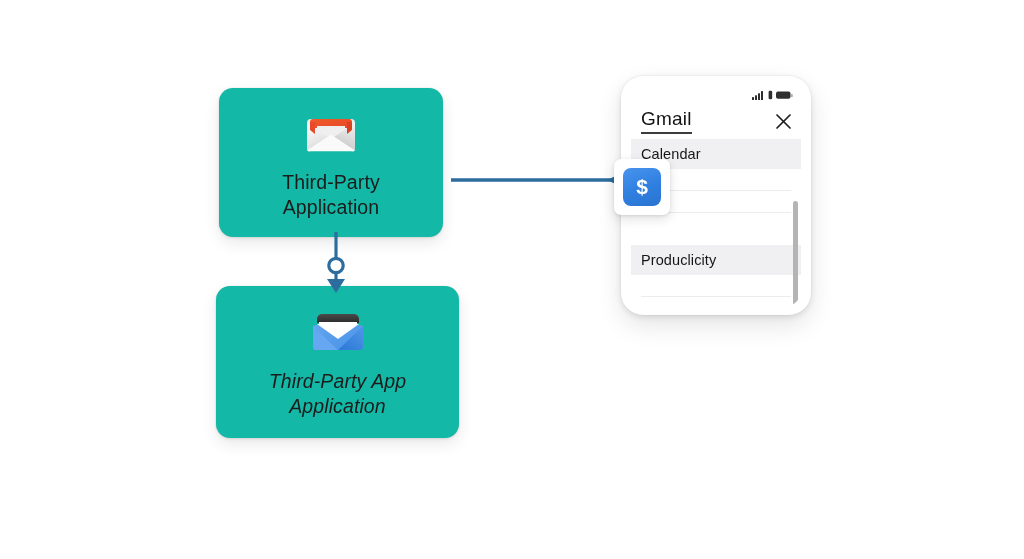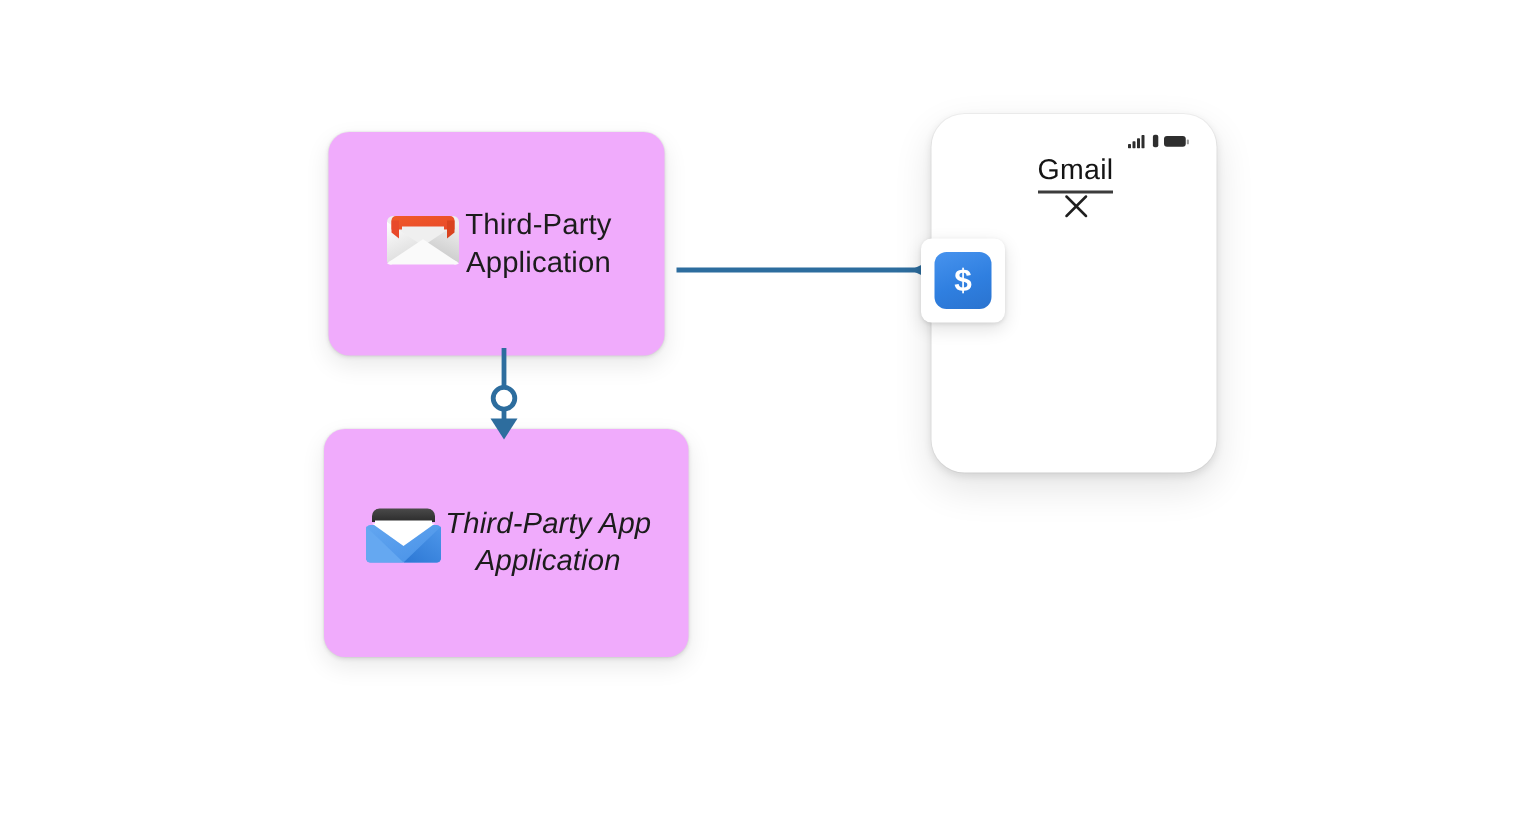--- a/index.html
+++ b/index.html
@@ -14,27 +14,27 @@
   #canvas {
     position: relative;
     width: 1024px;
     height: 559px;
     background: #ffffff;
   }
 
   
   .card {
     position: absolute;
-    background: #f0abfc;
+    background: #14b8a6;
     border-radius: 14px;
     box-shadow: 0 1px 3px rgba(0,0,0,0.10),
                 0 6px 16px rgba(0,0,0,0.09),
                 0 0 0 0.6px rgba(0,0,0,0.03);
     display: flex;
-    flex-direction: row;
+    flex-direction: column;
     align-items: center;
     justify-content: center;
   }
   .card-icon {
     width: 56px;
     height: 52px;
     margin-bottom: 12px;
     display: block;
   }
   .card-label {
@@ -91,21 +91,20 @@
   .sb-icon { display: block; }
 
   
   #phone-titlebar {
     position: relative;
     height: 36px;
     padding: 0 8px 0 10px;
     display: flex;
     align-items: center;
     justify-content: space-between;
-    flex-direction: column;
   }
   #phone-title {
     font-size: 19px;
     color: #141414;
     letter-spacing: 0.2px;
     padding-bottom: 2px;
     border-bottom: 2.2px solid #3c3c3c;
     line-height: 22px;
   }
   #phone-close {
@@ -294,20 +293,34 @@
       <div id="phone-titlebar">
         <span id="phone-title">Gmail</span>
         <span id="phone-close">
           <svg width="17" height="17" viewBox="0 0 17 17" aria-hidden="true">
             <line x1="2" y1="2" x2="15" y2="15" stroke="#1f1f1f" stroke-width="1.7" stroke-linecap="round"></line>
             <line x1="15" y1="2" x2="2" y2="15" stroke="#1f1f1f" stroke-width="1.7" stroke-linecap="round"></line>
           </svg>
         </span>
       </div>
 
+      <div id="phone-list">
+
+        <div class="list-section-header">Calendar</div>
+        <div class="list-row"></div>
+        <div class="list-row"></div>
+        <div class="list-row last"></div>
+        <div class="list-gap"></div>
+
+        <div class="list-section-header">Produclicity</div>
+        <div class="list-row"></div>
+        <div class="list-row last"></div>
+
+        <div id="phone-scrollbar"></div>
+      </div>
     </div>
 
     <div id="dollar-chip">
       <div id="dollar-tile">
         <svg width="26" height="26" viewBox="0 0 26 26" aria-hidden="true">
           <text x="13" y="20" text-anchor="middle" font-family="'Liberation Sans', sans-serif" font-size="21" font-weight="700" fill="#ffffff">$</text>
         </svg>
       </div>
     </div>
   </div>

